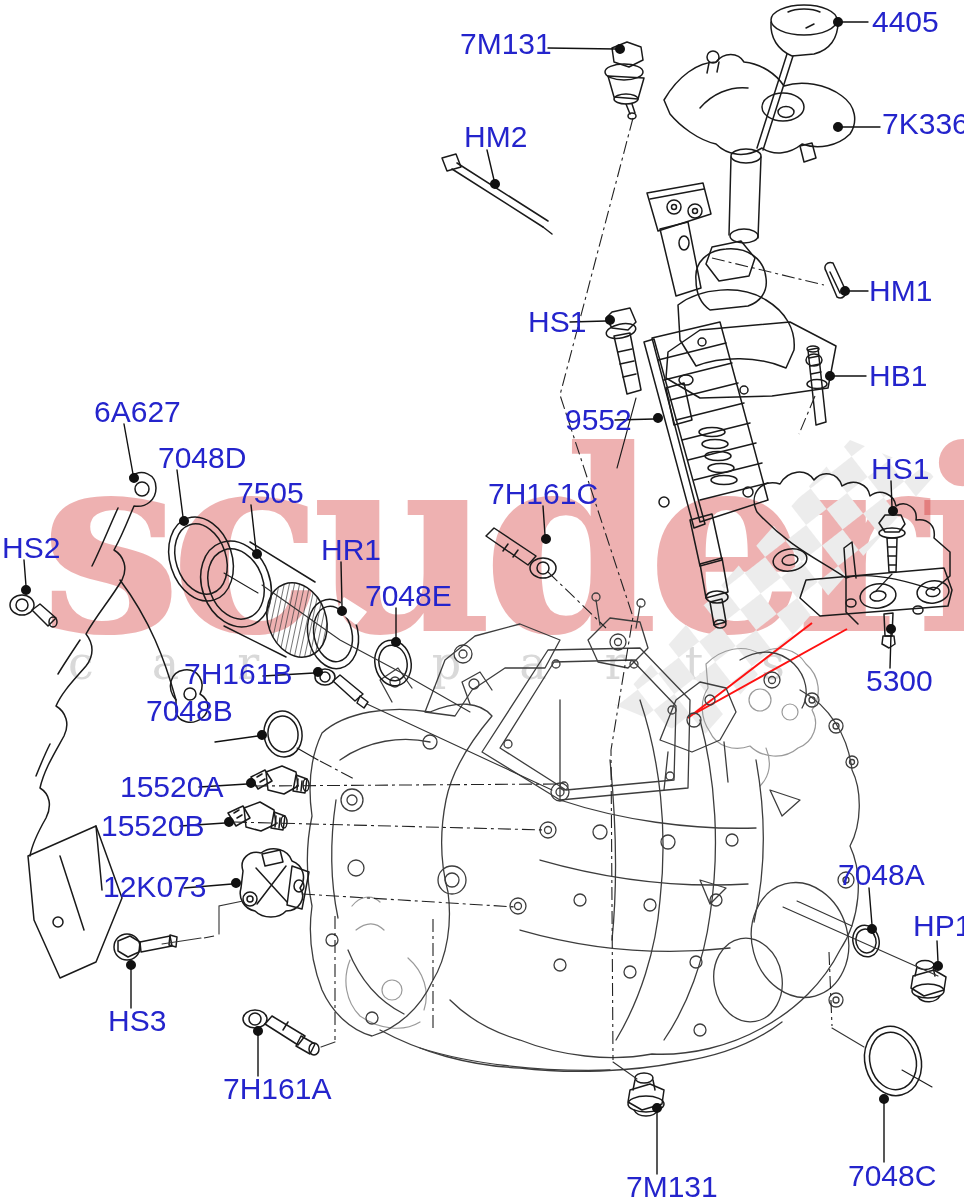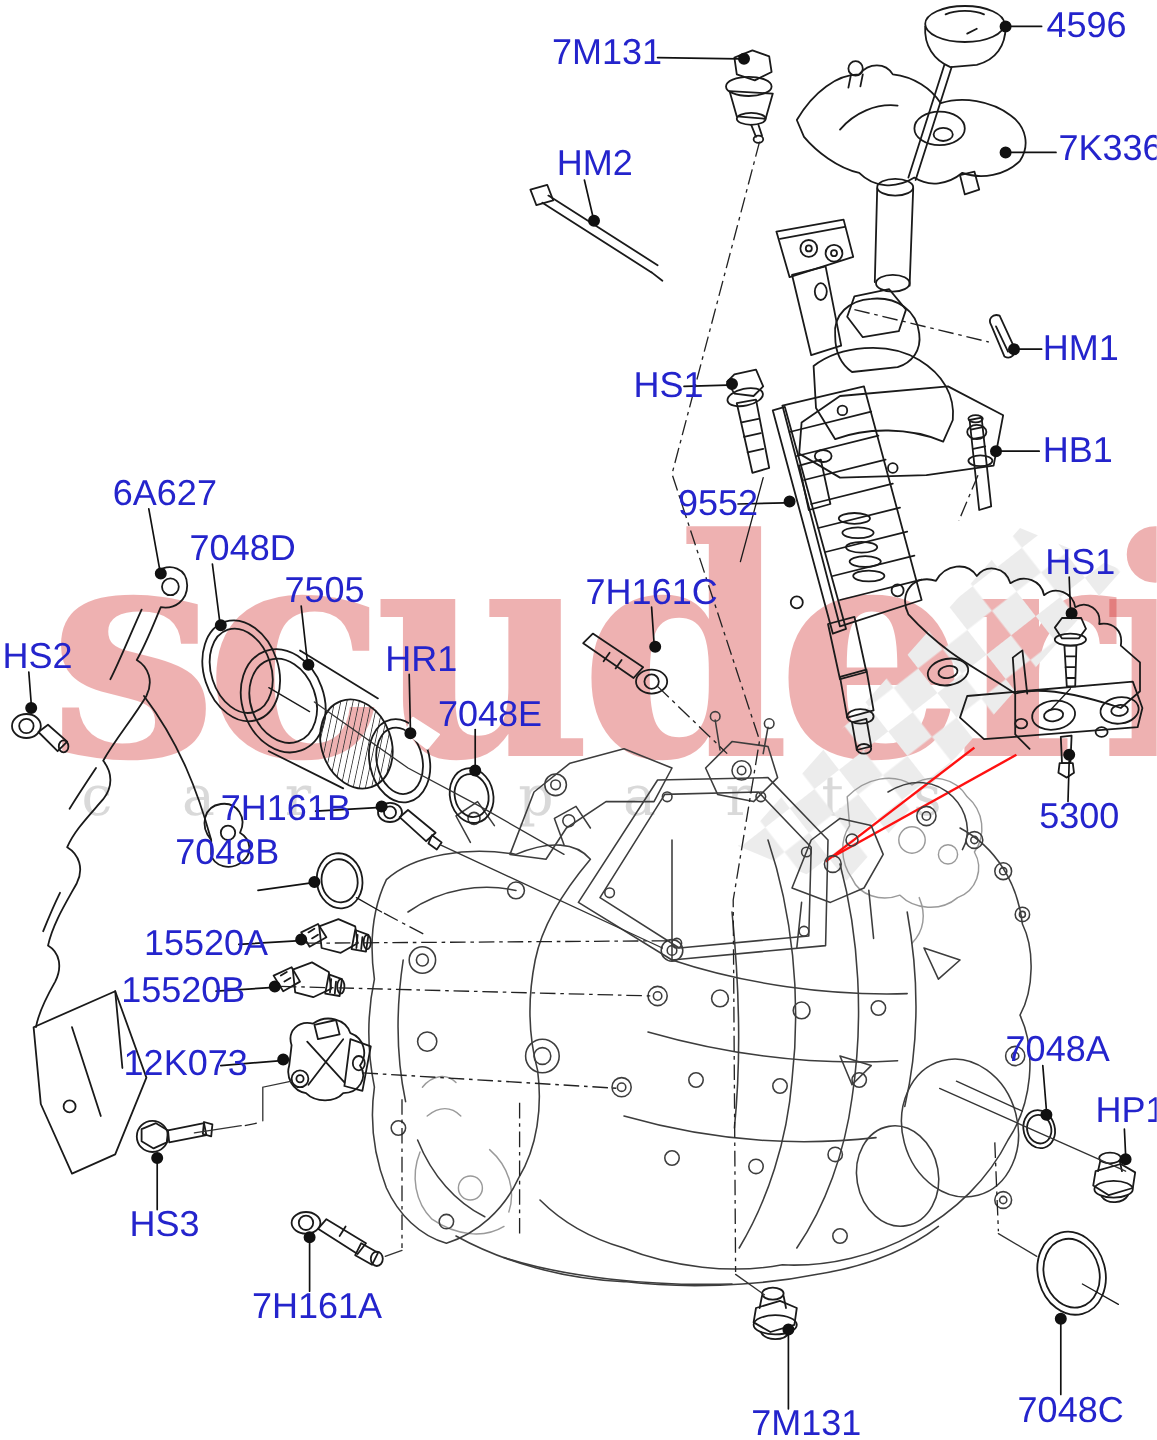--- a/index.html
+++ b/index.html
@@ -479,21 +479,21 @@
       <line x1="884" y1="1162" x2="884" y2="1103"></line>
         <circle cx="884" cy="1099" r="4.3"></circle>
       <line x1="869" y1="888" x2="872" y2="925"></line>
         <circle cx="872" cy="929" r="4.3"></circle>
       <line x1="937" y1="941" x2="938" y2="962"></line>
         <circle cx="938" cy="966" r="4.3"></circle>
     </g>
   </svg>
 
   <div class="plabel" style="left:460px;top:29px">7M131</div>
-  <div class="plabel" style="left:872px;top:7px">4596</div>
+  <div class="plabel" style="left:872px;top:7px">4405</div>
   <div class="plabel" style="left:464px;top:122px">HM2</div>
   <div class="plabel" style="left:882px;top:109px">7K336</div>
   <div class="plabel" style="left:869px;top:276px">HM1</div>
   <div class="plabel" style="left:528px;top:307px">HS1</div>
   <div class="plabel" style="left:869px;top:361px">HB1</div>
   <div class="plabel" style="left:565px;top:405px">9552</div>
   <div class="plabel" style="left:871px;top:454px">HS1</div>
   <div class="plabel" style="left:488px;top:479px">7H161C</div>
   <div class="plabel" style="left:866px;top:666px">5300</div>
   <div class="plabel" style="left:94px;top:397px">6A627</div>
@@ -501,19 +501,19 @@
   <div class="plabel" style="left:237px;top:478px">7505</div>
   <div class="plabel" style="left:2px;top:533px">HS2</div>
   <div class="plabel" style="left:321px;top:535px">HR1</div>
   <div class="plabel" style="left:365px;top:581px">7048E</div>
   <div class="plabel" style="left:184px;top:659px">7H161B</div>
   <div class="plabel" style="left:146px;top:696px">7048B</div>
   <div class="plabel" style="left:120px;top:772px">15520A</div>
   <div class="plabel" style="left:101px;top:811px">15520B</div>
   <div class="plabel" style="left:103px;top:872px">12K073</div>
   <div class="plabel" style="left:108px;top:1006px">HS3</div>
-  <div class="plabel" style="left:210px;top:1074px">7H161A</div>
+  <div class="plabel" style="left:223px;top:1074px">7H161A</div>
   <div class="plabel" style="left:626px;top:1172px">7M131</div>
   <div class="plabel" style="left:848px;top:1161px">7048C</div>
   <div class="plabel" style="left:838px;top:860px">7048A</div>
   <div class="plabel" style="left:913px;top:911px">HP1</div>
 
 </div>
 
 </body></html>

